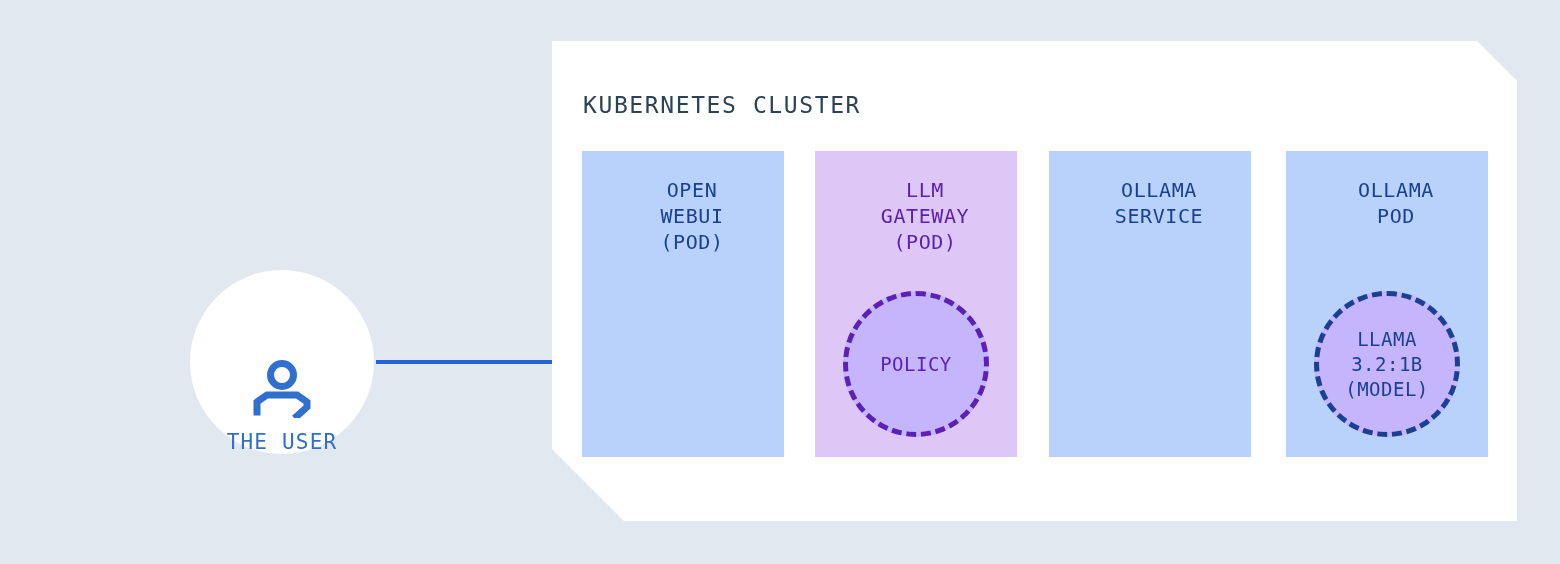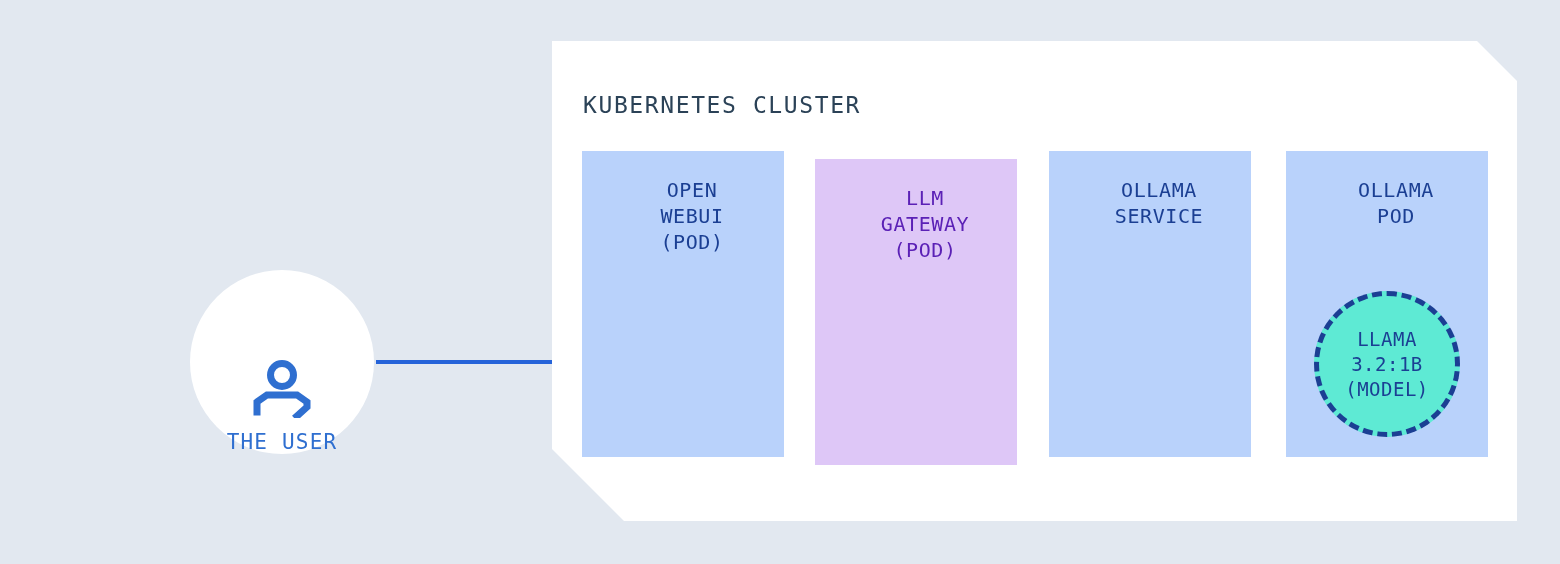--- a/index.html
+++ b/index.html
@@ -98,34 +98,34 @@
     letter-spacing: 0.6px;
     white-space: pre-line;
     padding-left: 18px;
   }
   .box-blue   { background: #b9d2fb; }
   .box-blue   .node-title { color: #1b3f93; }
   .box-purple { background: #dec7f7; }
   .box-purple .node-title { color: #5b21b6; }
 
   #box-open-webui      { left: 582px;  }
-  #box-llm-gateway     { left: 815px; margin-top: 8px;  }
+  #box-llm-gateway     { left: 815px;  }
   #box-ollama-service  { left: 1049px; }
   #box-ollama-pod      { left: 1286px; }
 
   
   .dashed-circle {
     position: absolute;
     left: 50%;
     transform: translateX(-50%);
     top: 140px;
     width: 146px;
     height: 146px;
     border-radius: 50%;
-    background: #5eead4;
+    background: #c4b5fd;
     box-sizing: border-box;
     display: flex;
     align-items: center;
     justify-content: center;
     text-align: center;
     font-size: 19px;
     line-height: 25px;
     letter-spacing: 0.5px;
     white-space: pre-line;
   }
@@ -163,20 +163,21 @@
   <div class="node-box box-blue" id="box-open-webui">
     <div class="node-title">OPEN
 WEBUI
 (POD)</div>
   </div>
 
   <div class="node-box box-purple" id="box-llm-gateway">
     <div class="node-title">LLM
 GATEWAY
 (POD)</div>
+    <div class="dashed-circle" id="circle-policy">POLICY</div>
   </div>
 
   <div class="node-box box-blue" id="box-ollama-service">
     <div class="node-title">OLLAMA
 SERVICE</div>
   </div>
 
   <div class="node-box box-blue" id="box-ollama-pod">
     <div class="node-title">OLLAMA
 POD</div>

